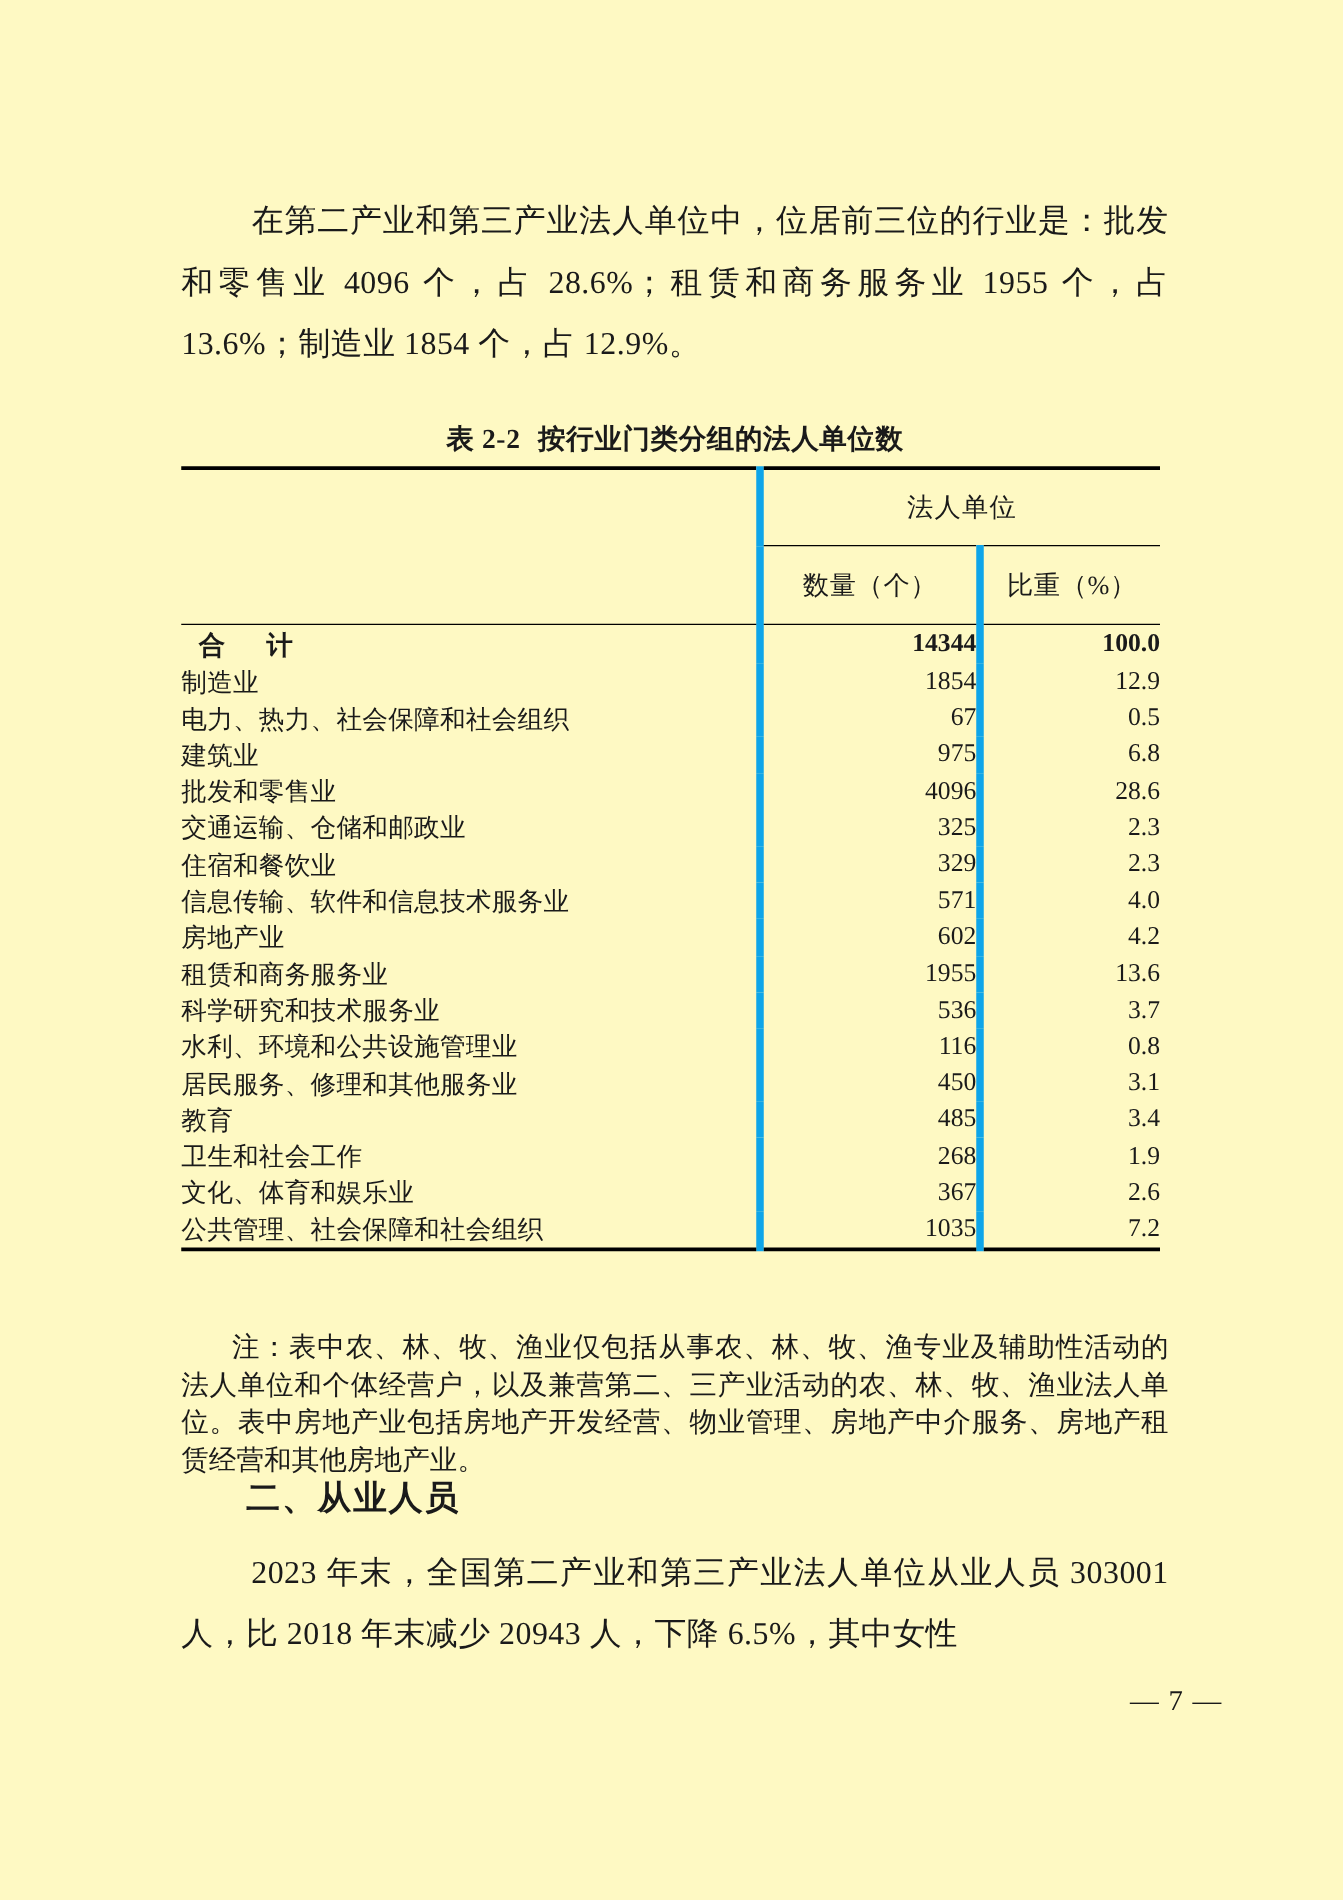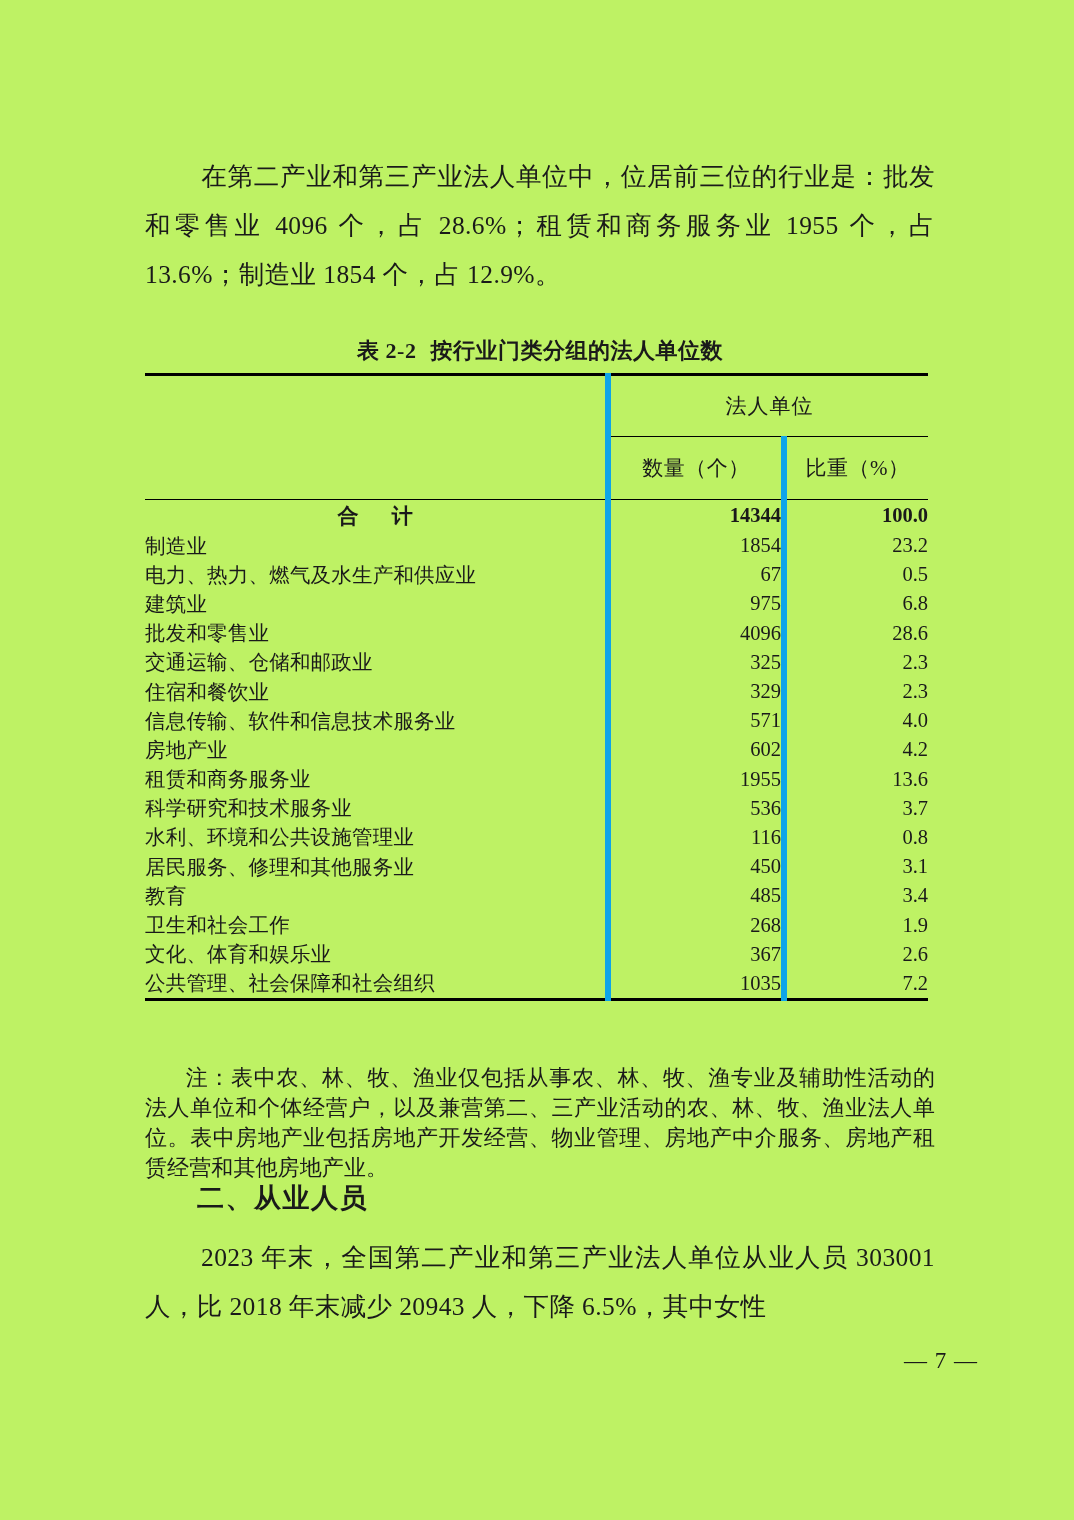--- a/index.html
+++ b/index.html
@@ -14,21 +14,21 @@
     font-family: "Liberation Serif", "DejaVu Serif", serif;
     color: #1a1a1a;
     overflow: hidden;
   }
 
   .page {
     position: absolute;
     left: 0; top: 0;
     width: 1074px;
     height: 1520px;
-    background: #bef264;
+    background: #fef9c3;
   }
 
   
   .para {
     position: absolute;
     left: 145px;
     width: 790px;
     font-size: 25.5px;
     line-height: 49px;
     text-align: justify;
@@ -110,21 +110,21 @@
     padding-right: 2px;
     font-size: 20.5px;
   }
   td.pct {
     text-align: right;
     padding-right: 3px;
     font-size: 20.5px;
   }
   tr.total-row td { font-weight: bold; height: 31px; }
   tr.total-row td.lbl {
-    text-align: center;
+    text-align: left;
     padding-left: 0;
     letter-spacing: 14px;
     text-indent: 14px;
     font-size: 21px;
   }
 
   
   #table-note {
     position: absolute;
     left: 145px;
@@ -192,24 +192,24 @@
       </thead>
       <tbody>
         <tr class="data-row total-row">
           <td class="lbl rule-thin">合 计</td>
           <td class="num vline-l rule-thin">14344</td>
           <td class="pct vline-l rule-thin">100.0</td>
         </tr>
           <tr class="data-row">
             <td class="lbl">制造业</td>
             <td class="num vline-l">1854</td>
-            <td class="pct vline-l">23.2</td>
-          </tr>
-          <tr class="data-row">
-            <td class="lbl">电力、热力、燃气及水生产和供应业</td>
+            <td class="pct vline-l">12.9</td>
+          </tr>
+          <tr class="data-row">
+            <td class="lbl">电力、热力、社会保障和社会组织</td>
             <td class="num vline-l">67</td>
             <td class="pct vline-l">0.5</td>
           </tr>
           <tr class="data-row">
             <td class="lbl">建筑业</td>
             <td class="num vline-l">975</td>
             <td class="pct vline-l">6.8</td>
           </tr>
           <tr class="data-row">
             <td class="lbl">批发和零售业</td>

